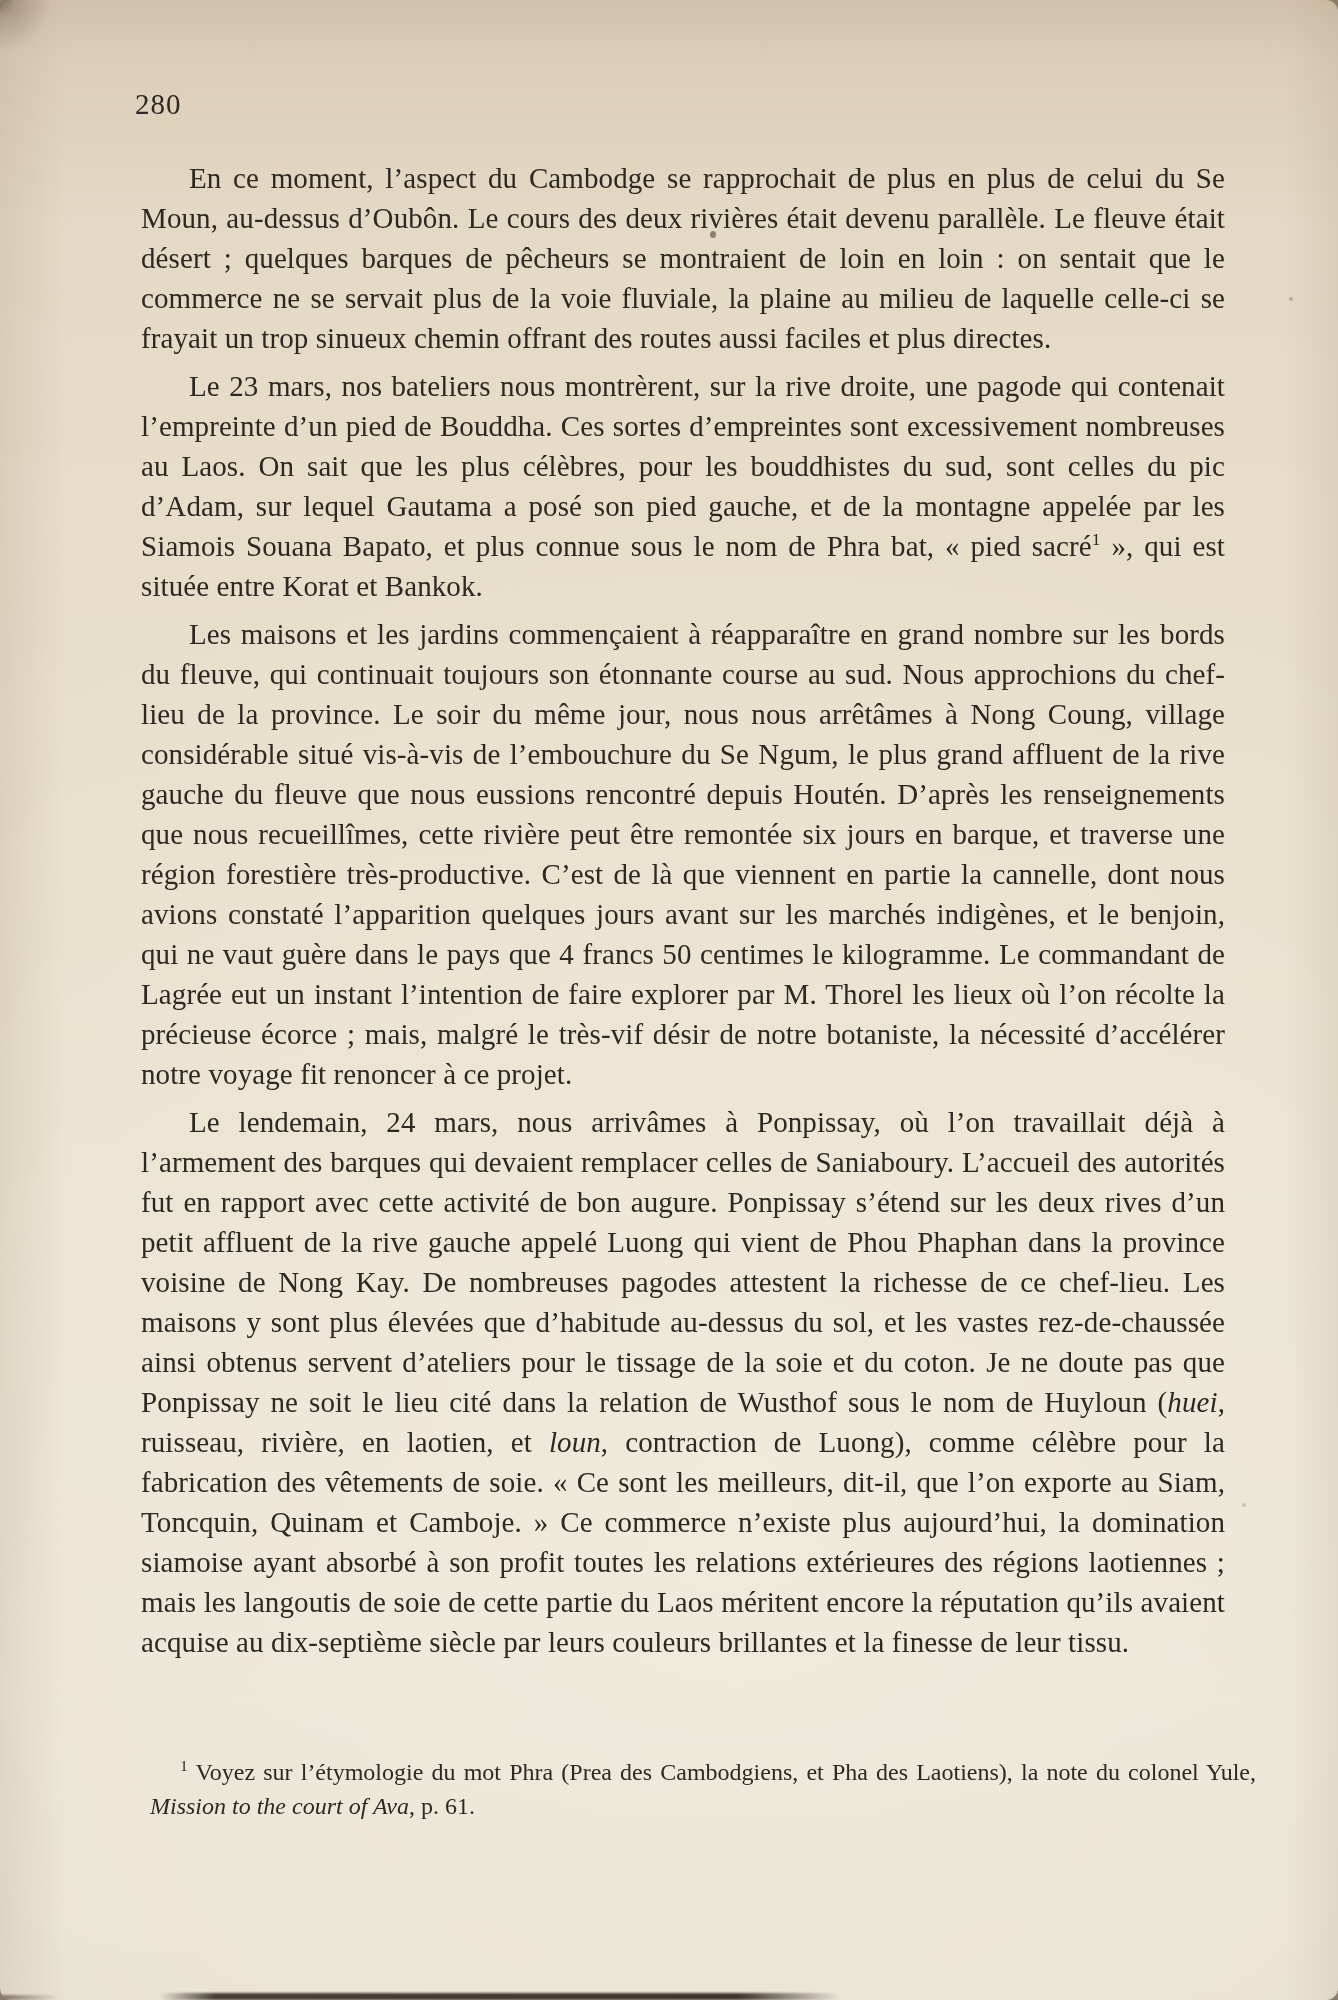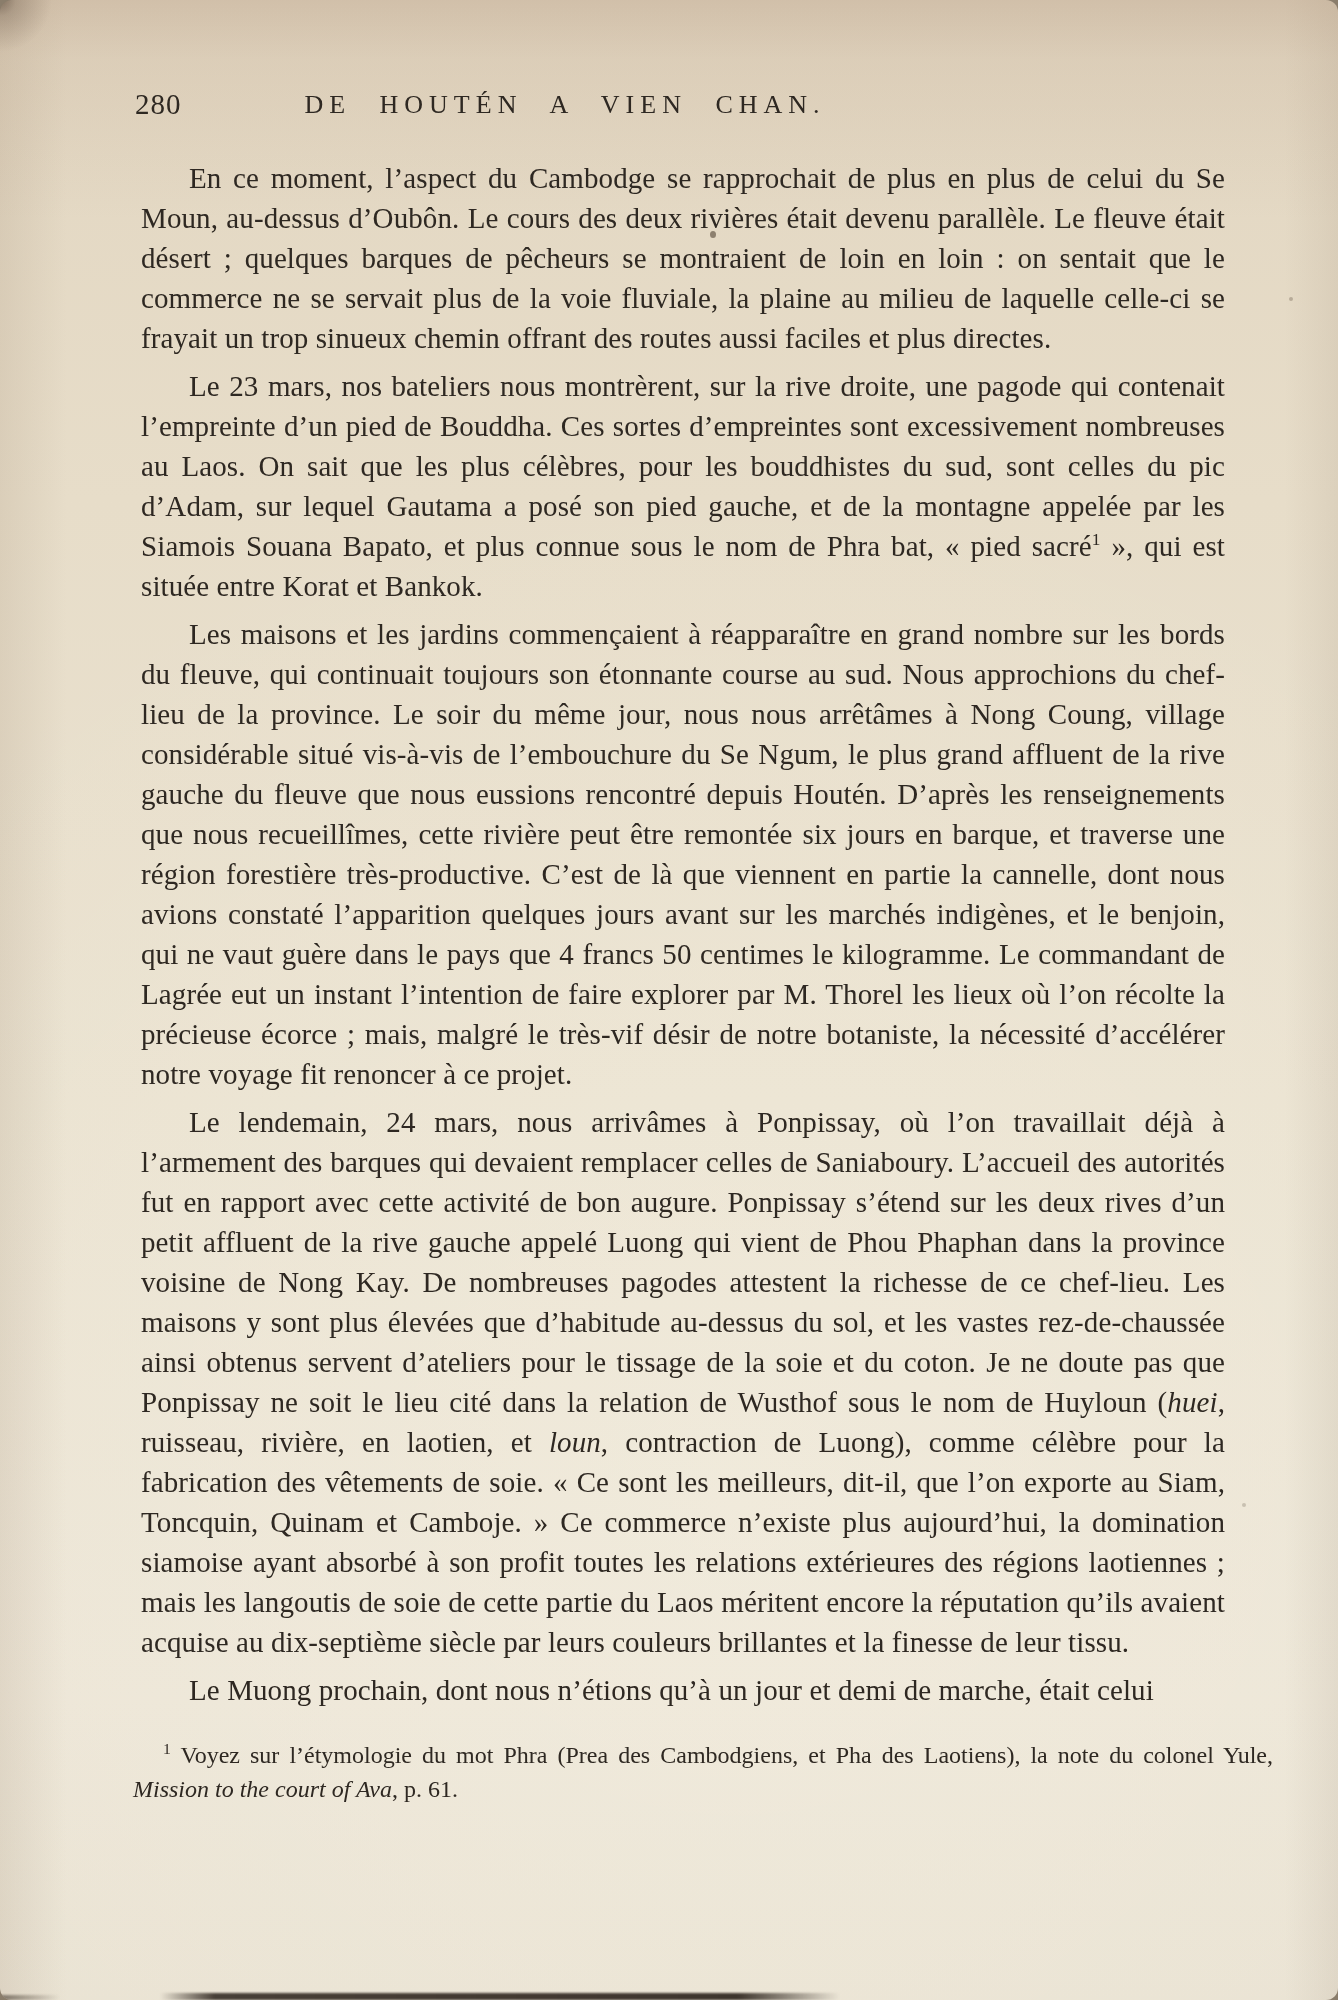--- a/index.html
+++ b/index.html
@@ -87,42 +87,40 @@
   }
   .footnote {
     position: absolute;
     left: 133px;
     top: 1738px;
     width: 1140px;
     font-size: 24px;
     line-height: 34px;
     text-align: justify;
   }
-  .footnote p { margin: 0; text-indent: 30px; }
+  .footnote p { margin: 17px; text-indent: 30px; }
   .footnote .fnref { font-size: 0.65em; }
   i { font-style: italic; }
 </style>
 </head>
 <body>
 
 <div class="scan">
 
   <span class="page-number">280</span>
-  <span class="running-title">DE HOUTÉN A VIEN CHAN.</span>
 
   <div class="text-block">
     <p class="para"><span>En ce moment, l’aspect du Cambodge se rapprochait de plus en plus de celui du Se Moun, au-dessus d’Oubôn. Le cours des deux rivières était devenu parallèle. Le fleuve était désert ; quelques barques de pêcheurs se montraient de loin en loin : on sentait que le commerce ne se servait plus de la voie fluviale, la plaine au milieu de laquelle celle-ci se frayait un trop sinueux chemin offrant des routes aussi faciles et plus directes.</span></p>
 
     <p class="para"><span>Le 23 mars, nos bateliers nous montrèrent, sur la rive droite, une pagode qui contenait l’empreinte d’un pied de Bouddha. Ces sortes d’empreintes sont excessivement nombreuses au Laos. On sait que les plus célèbres, pour les bouddhistes du sud, sont celles du pic d’Adam, sur lequel Gautama a posé son pied gauche, et de la montagne appelée par les Siamois Souana Bapato, et plus connue sous le nom de Phra bat, « pied sacré</span><sup class="fnref">1</sup><span> », qui est située entre Korat et Bankok.</span></p>
 
     <p class="para"><span>Les maisons et les jardins commençaient à réapparaître en grand nombre sur les bords du fleuve, qui continuait toujours son étonnante course au sud. Nous approchions du chef-lieu de la province. Le soir du même jour, nous nous arrêtâmes à Nong Coung, village considérable situé vis-à-vis de l’embouchure du Se Ngum, le plus grand affluent de la rive gauche du fleuve que nous eussions rencontré depuis Houtén. D’après les renseignements que nous recueillîmes, cette rivière peut être remontée six jours en barque, et traverse une région forestière très-productive. C’est de là que viennent en partie la cannelle, dont nous avions constaté l’apparition quelques jours avant sur les marchés indigènes, et le benjoin, qui ne vaut guère dans le pays que 4 francs 50 centimes le kilogramme. Le commandant de Lagrée eut un instant l’intention de faire explorer par M. Thorel les lieux où l’on récolte la précieuse écorce ; mais, malgré le très-vif désir de notre botaniste, la nécessité d’accélérer notre voyage fit renoncer à ce projet.</span></p>
 
     <p class="para"><span>Le lendemain, 24 mars, nous arrivâmes à Ponpissay, où l’on travaillait déjà à l’armement des barques qui devaient remplacer celles de Saniaboury. L’accueil des autorités fut en rapport avec cette activité de bon augure. Ponpissay s’étend sur les deux rives d’un petit affluent de la rive gauche appelé Luong qui vient de Phou Phaphan dans la province voisine de Nong Kay. De nombreuses pagodes attestent la richesse de ce chef-lieu. Les maisons y sont plus élevées que d’habitude au-dessus du sol, et les vastes rez-de-chaussée ainsi obtenus servent d’ateliers pour le tissage de la soie et du coton. Je ne doute pas que Ponpissay ne soit le lieu cité dans la relation de Wusthof sous le nom de Huyloun (</span><i>huei</i><span>, ruisseau, rivière, en laotien, et </span><i>loun</i><span>, contraction de Luong), comme célèbre pour la fabrication des vêtements de soie. « Ce sont les meilleurs, dit-il, que l’on exporte au Siam, Toncquin, Quinam et Camboje. » Ce commerce n’existe plus aujourd’hui, la domination siamoise ayant absorbé à son profit toutes les relations extérieures des régions laotiennes ; mais les langoutis de soie de cette partie du Laos méritent encore la réputation qu’ils avaient acquise au dix-septième siècle par leurs couleurs brillantes et la finesse de leur tissu.</span></p>
 
-    <p class="para para-last"><span>Le Muong prochain, dont nous n’étions qu’à un jour et demi de marche, était celui</span></p>
   </div>
 
   <div class="footnote">
     <p><sup class="fnref">1</sup><span> Voyez sur l’étymologie du mot Phra (Prea des Cambodgiens, et Pha des Laotiens), la note du colonel Yule, </span><i>Mission to the court of Ava</i><span>, p. 61.</span></p>
   </div>
 
   <div class="bottom-edge-shadow"></div>
   <div class="bottom-corner-shadow"></div>
   <div class="speck speck-1"></div>
   <div class="speck speck-2"></div>

